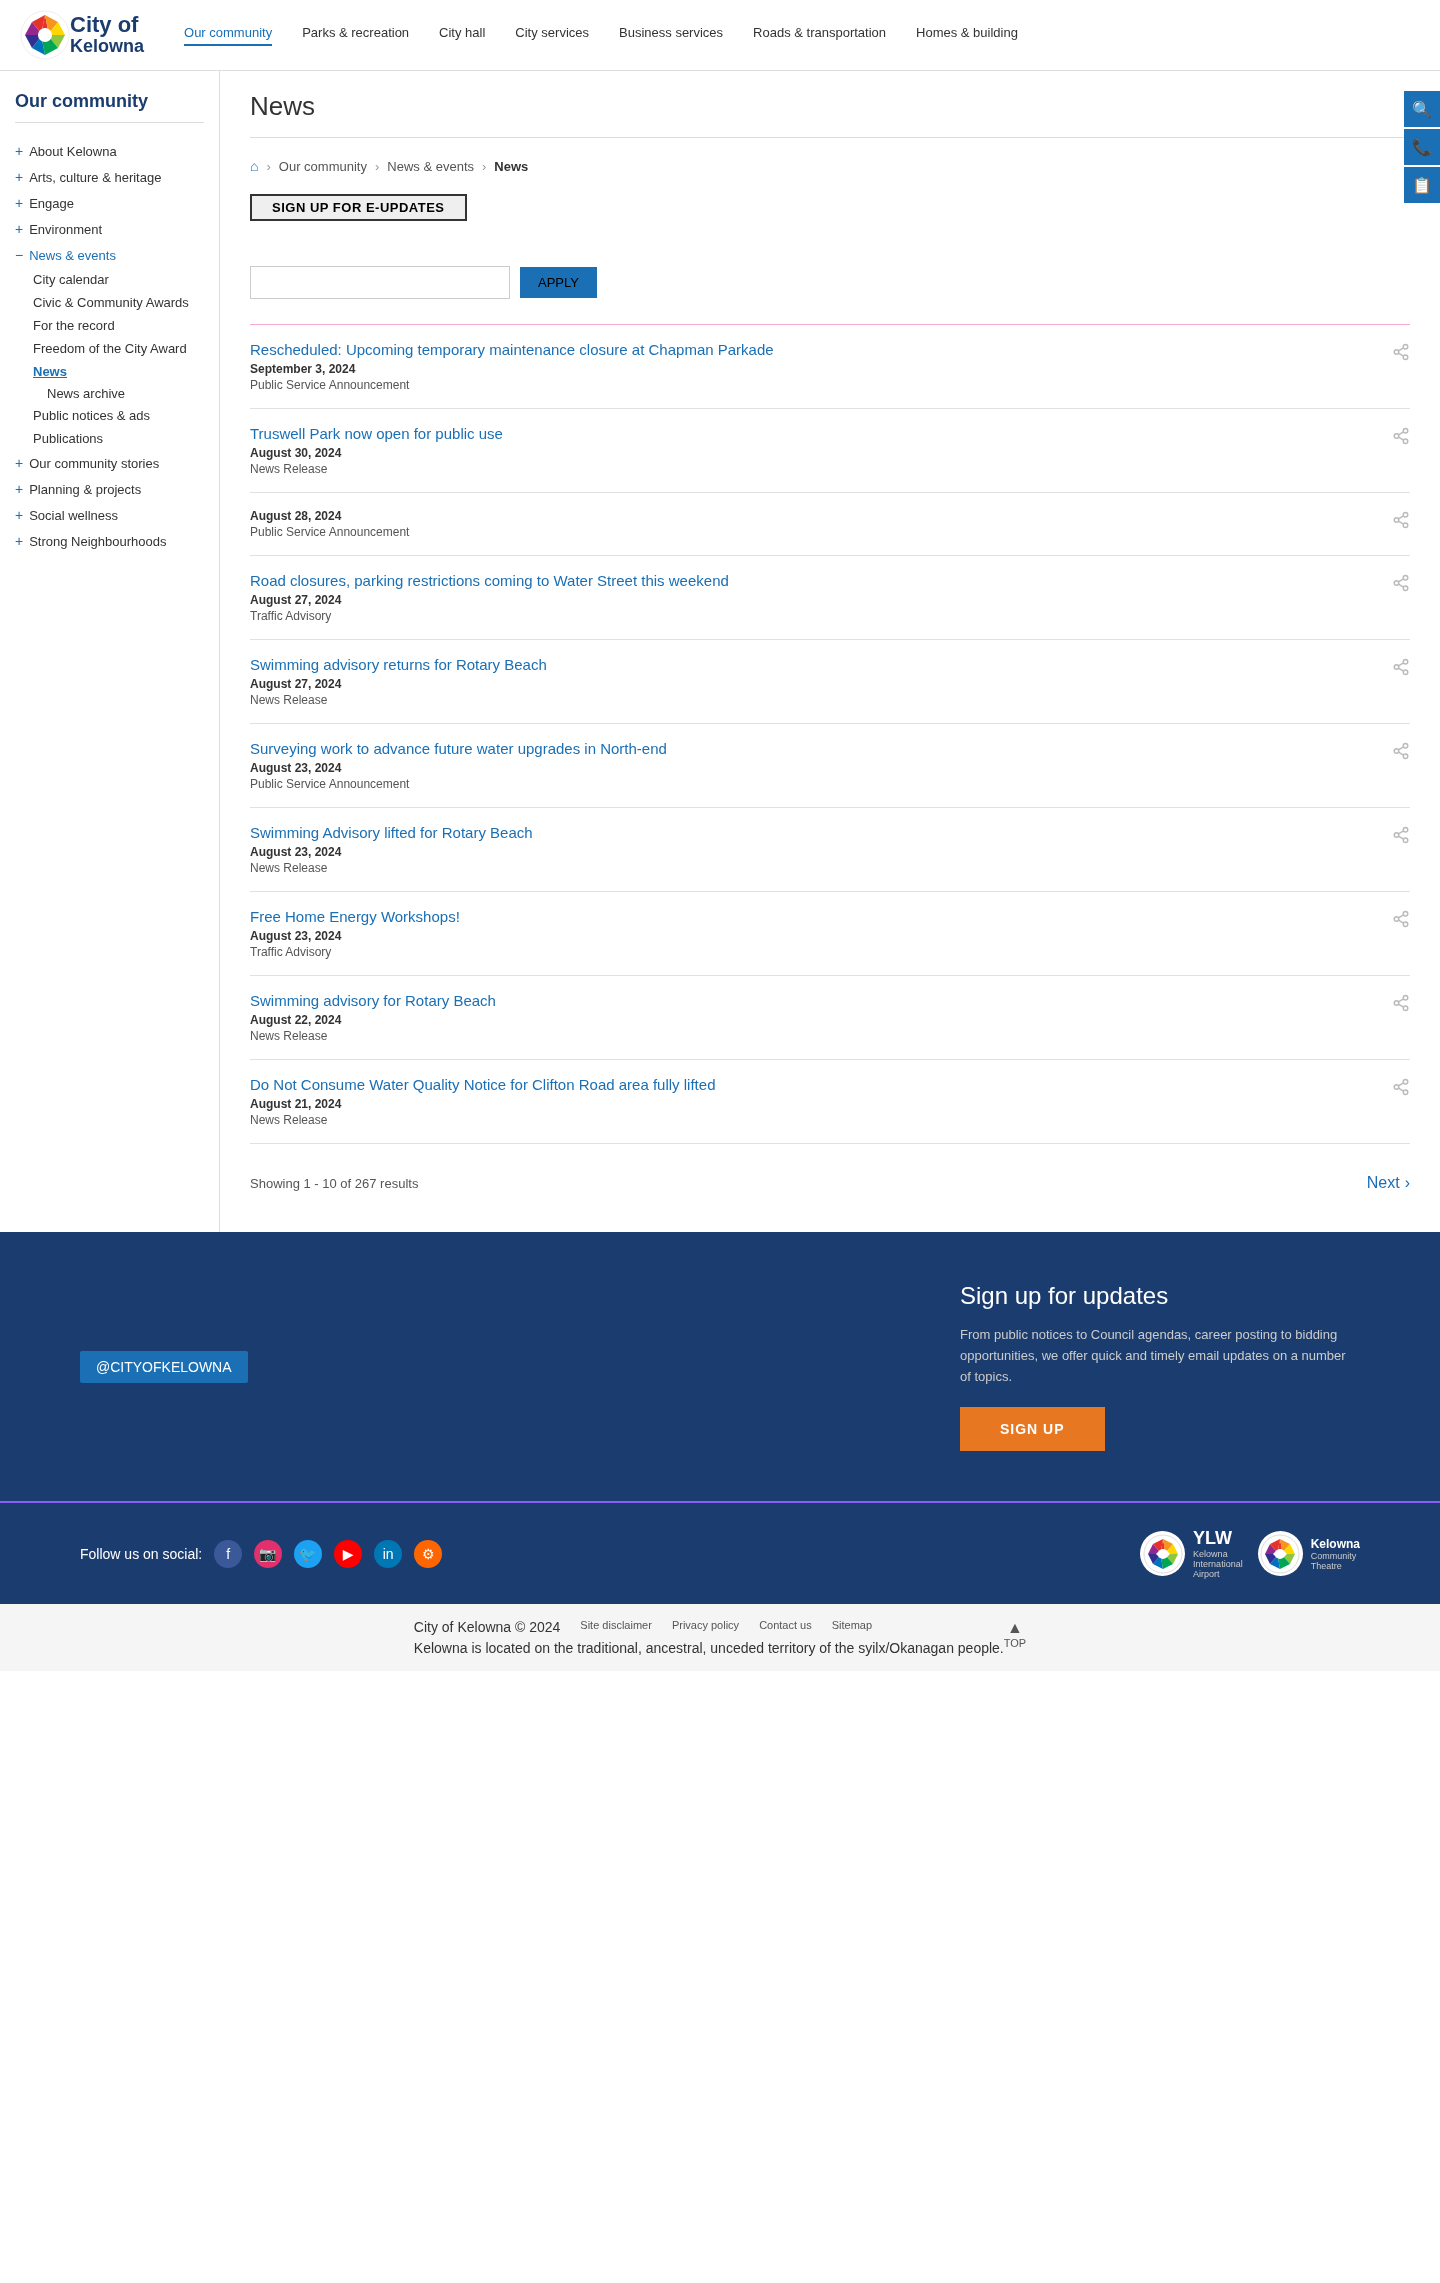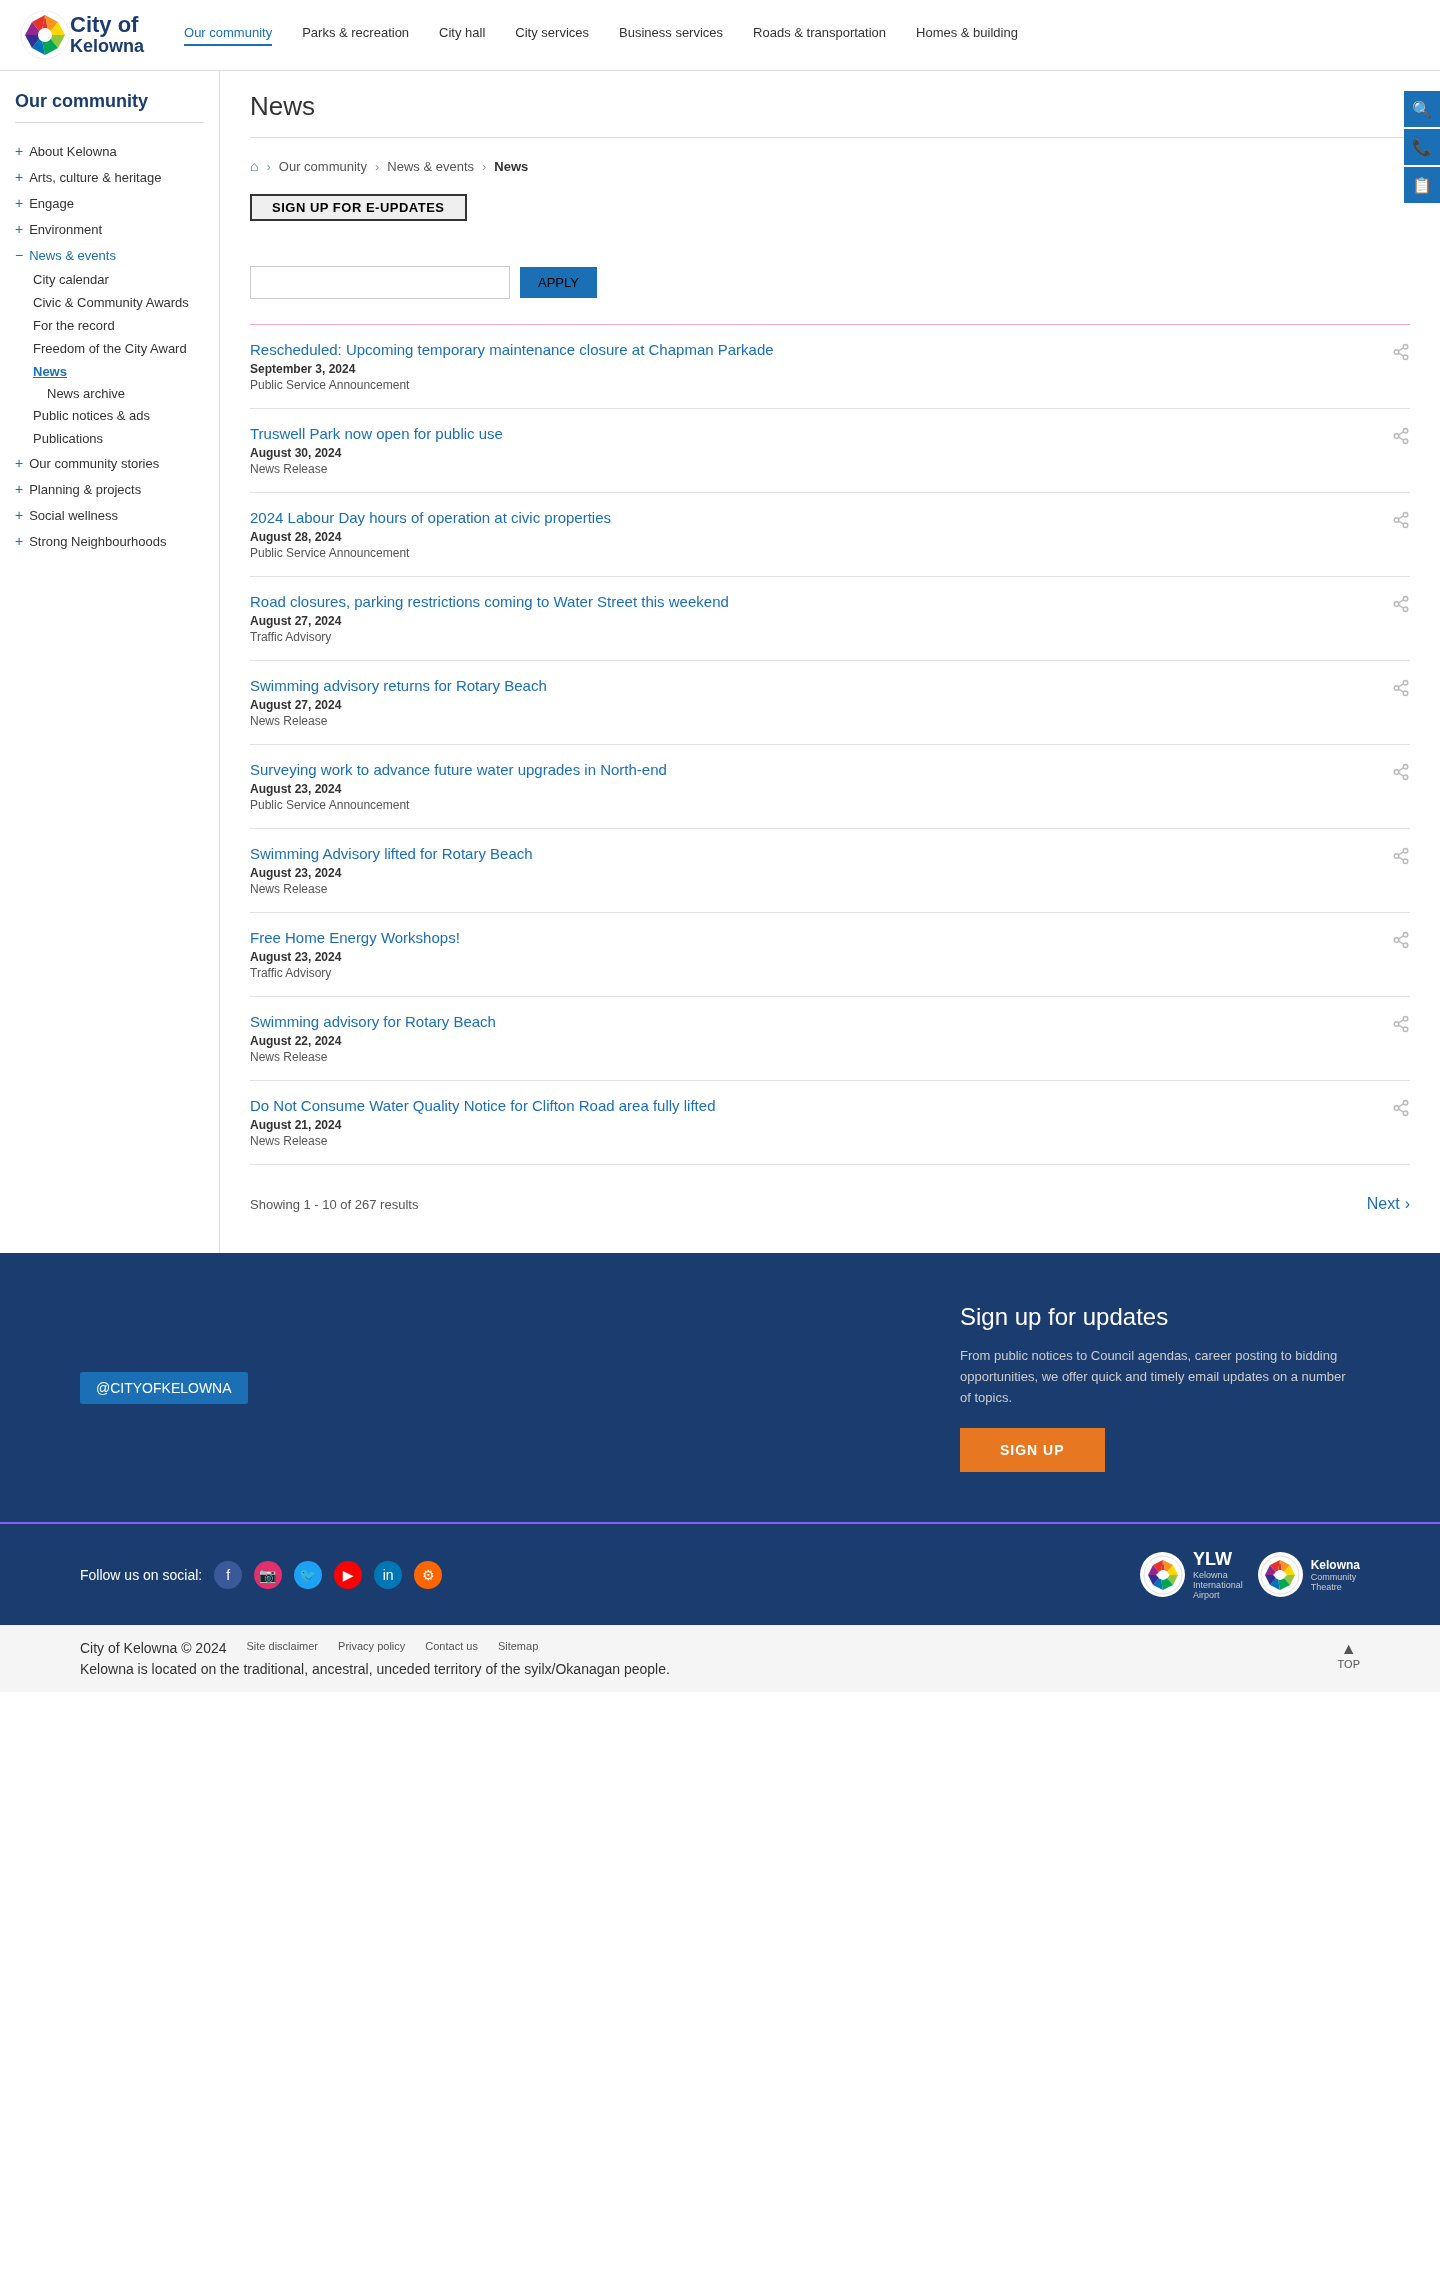--- a/index.html
+++ b/index.html
@@ -86,21 +86,21 @@
     .social-icon { width: 28px; height: 28px; border-radius: 50%; display: flex; align-items: center; justify-content: center; color: white; font-size: 14px; cursor: pointer; }
     .social-icon.fb { background: #3b5998; }
     .social-icon.ig { background: #e1306c; }
     .social-icon.tw { background: #1da1f2; }
     .social-icon.yt { background: #ff0000; }
     .social-icon.li { background: #0077b5; }
     .social-icon.rss { background: #ff6600; }
     .partner-logos { display: flex; align-items: center; gap: 15px; }
 
     
-    .bottom-footer { background: #f5f5f5; padding: 15px 80px; display: flex; align-items: flex-start; justify-content: space-between; }
+    .bottom-footer { background: #f5f5f5; padding: 15px 80px; display: flex; align-items: flex-start; justify-content: center; }
     .bottom-link { font-size: 11px; color: #555; cursor: pointer; }
     .bottom-links-row { display: flex; gap: 20px; }
     .top-btn { display: flex; flex-direction: column; align-items: center; font-size: 11px; color: #555; cursor: pointer; }
     .top-arrow { font-size: 16px; }
 
     
     .kelowna-logo-svg { width: 50px; height: 50px; }
   </style>
 </head>
 <body>
@@ -241,21 +241,20 @@
           <circle cx="18" cy="5" r="3"></circle>
               <circle cx="6" cy="12" r="3"></circle>
               <circle cx="18" cy="19" r="3"></circle>
           <line x1="8.59" y1="13.51" x2="15.42" y2="17.49"></line>
           <line x1="15.41" y1="6.51" x2="8.59" y2="10.49"></line>
         </svg>
       </div>
     </div>
         <div class="news-item">
       <div class="news-item-content">
-        <a class="news-title">2024 Labour Day hours of operation at civic properties</a>
         <div class="news-date">August 28, 2024</div>
         <div class="news-type">Public Service Announcement</div>
       </div>
       <div class="share-icon">
         <svg width="18" height="18" viewBox="0 0 24 24" fill="none" stroke="#bbb" stroke-width="2">
           <circle cx="18" cy="5" r="3"></circle>
               <circle cx="6" cy="12" r="3"></circle>
               <circle cx="18" cy="19" r="3"></circle>
           <line x1="8.59" y1="13.51" x2="15.42" y2="17.49"></line>
           <line x1="15.41" y1="6.51" x2="8.59" y2="10.49"></line>

